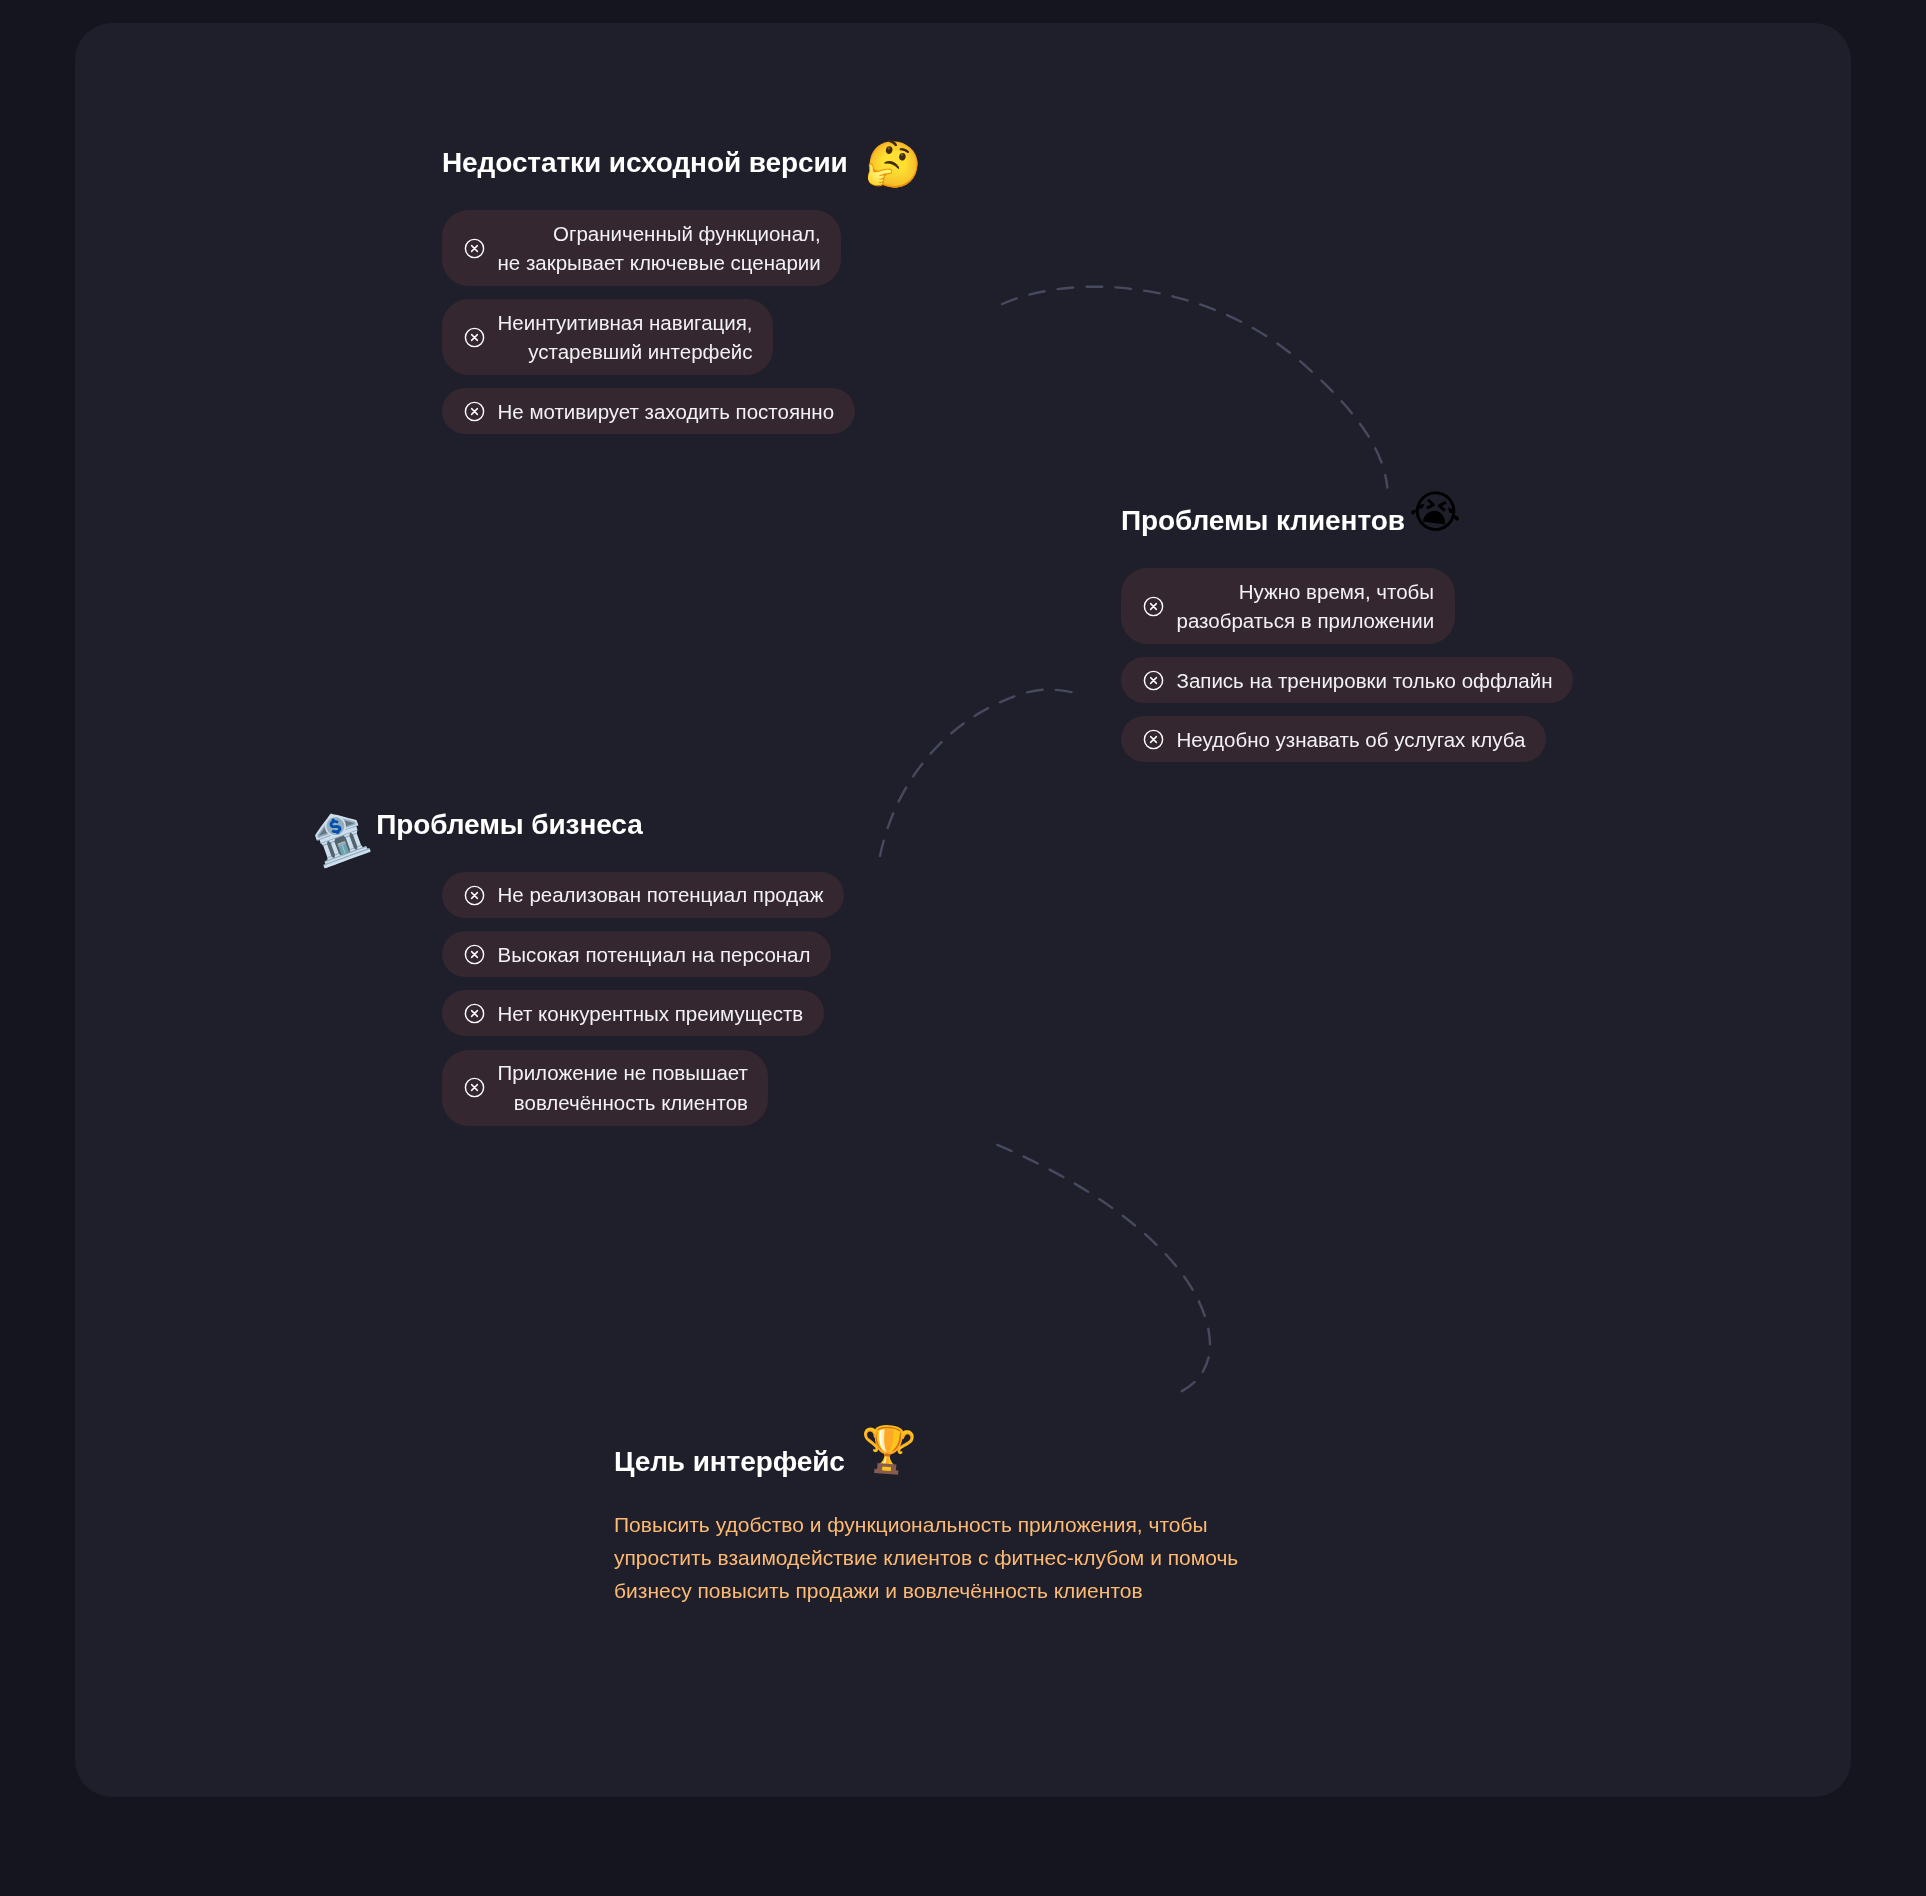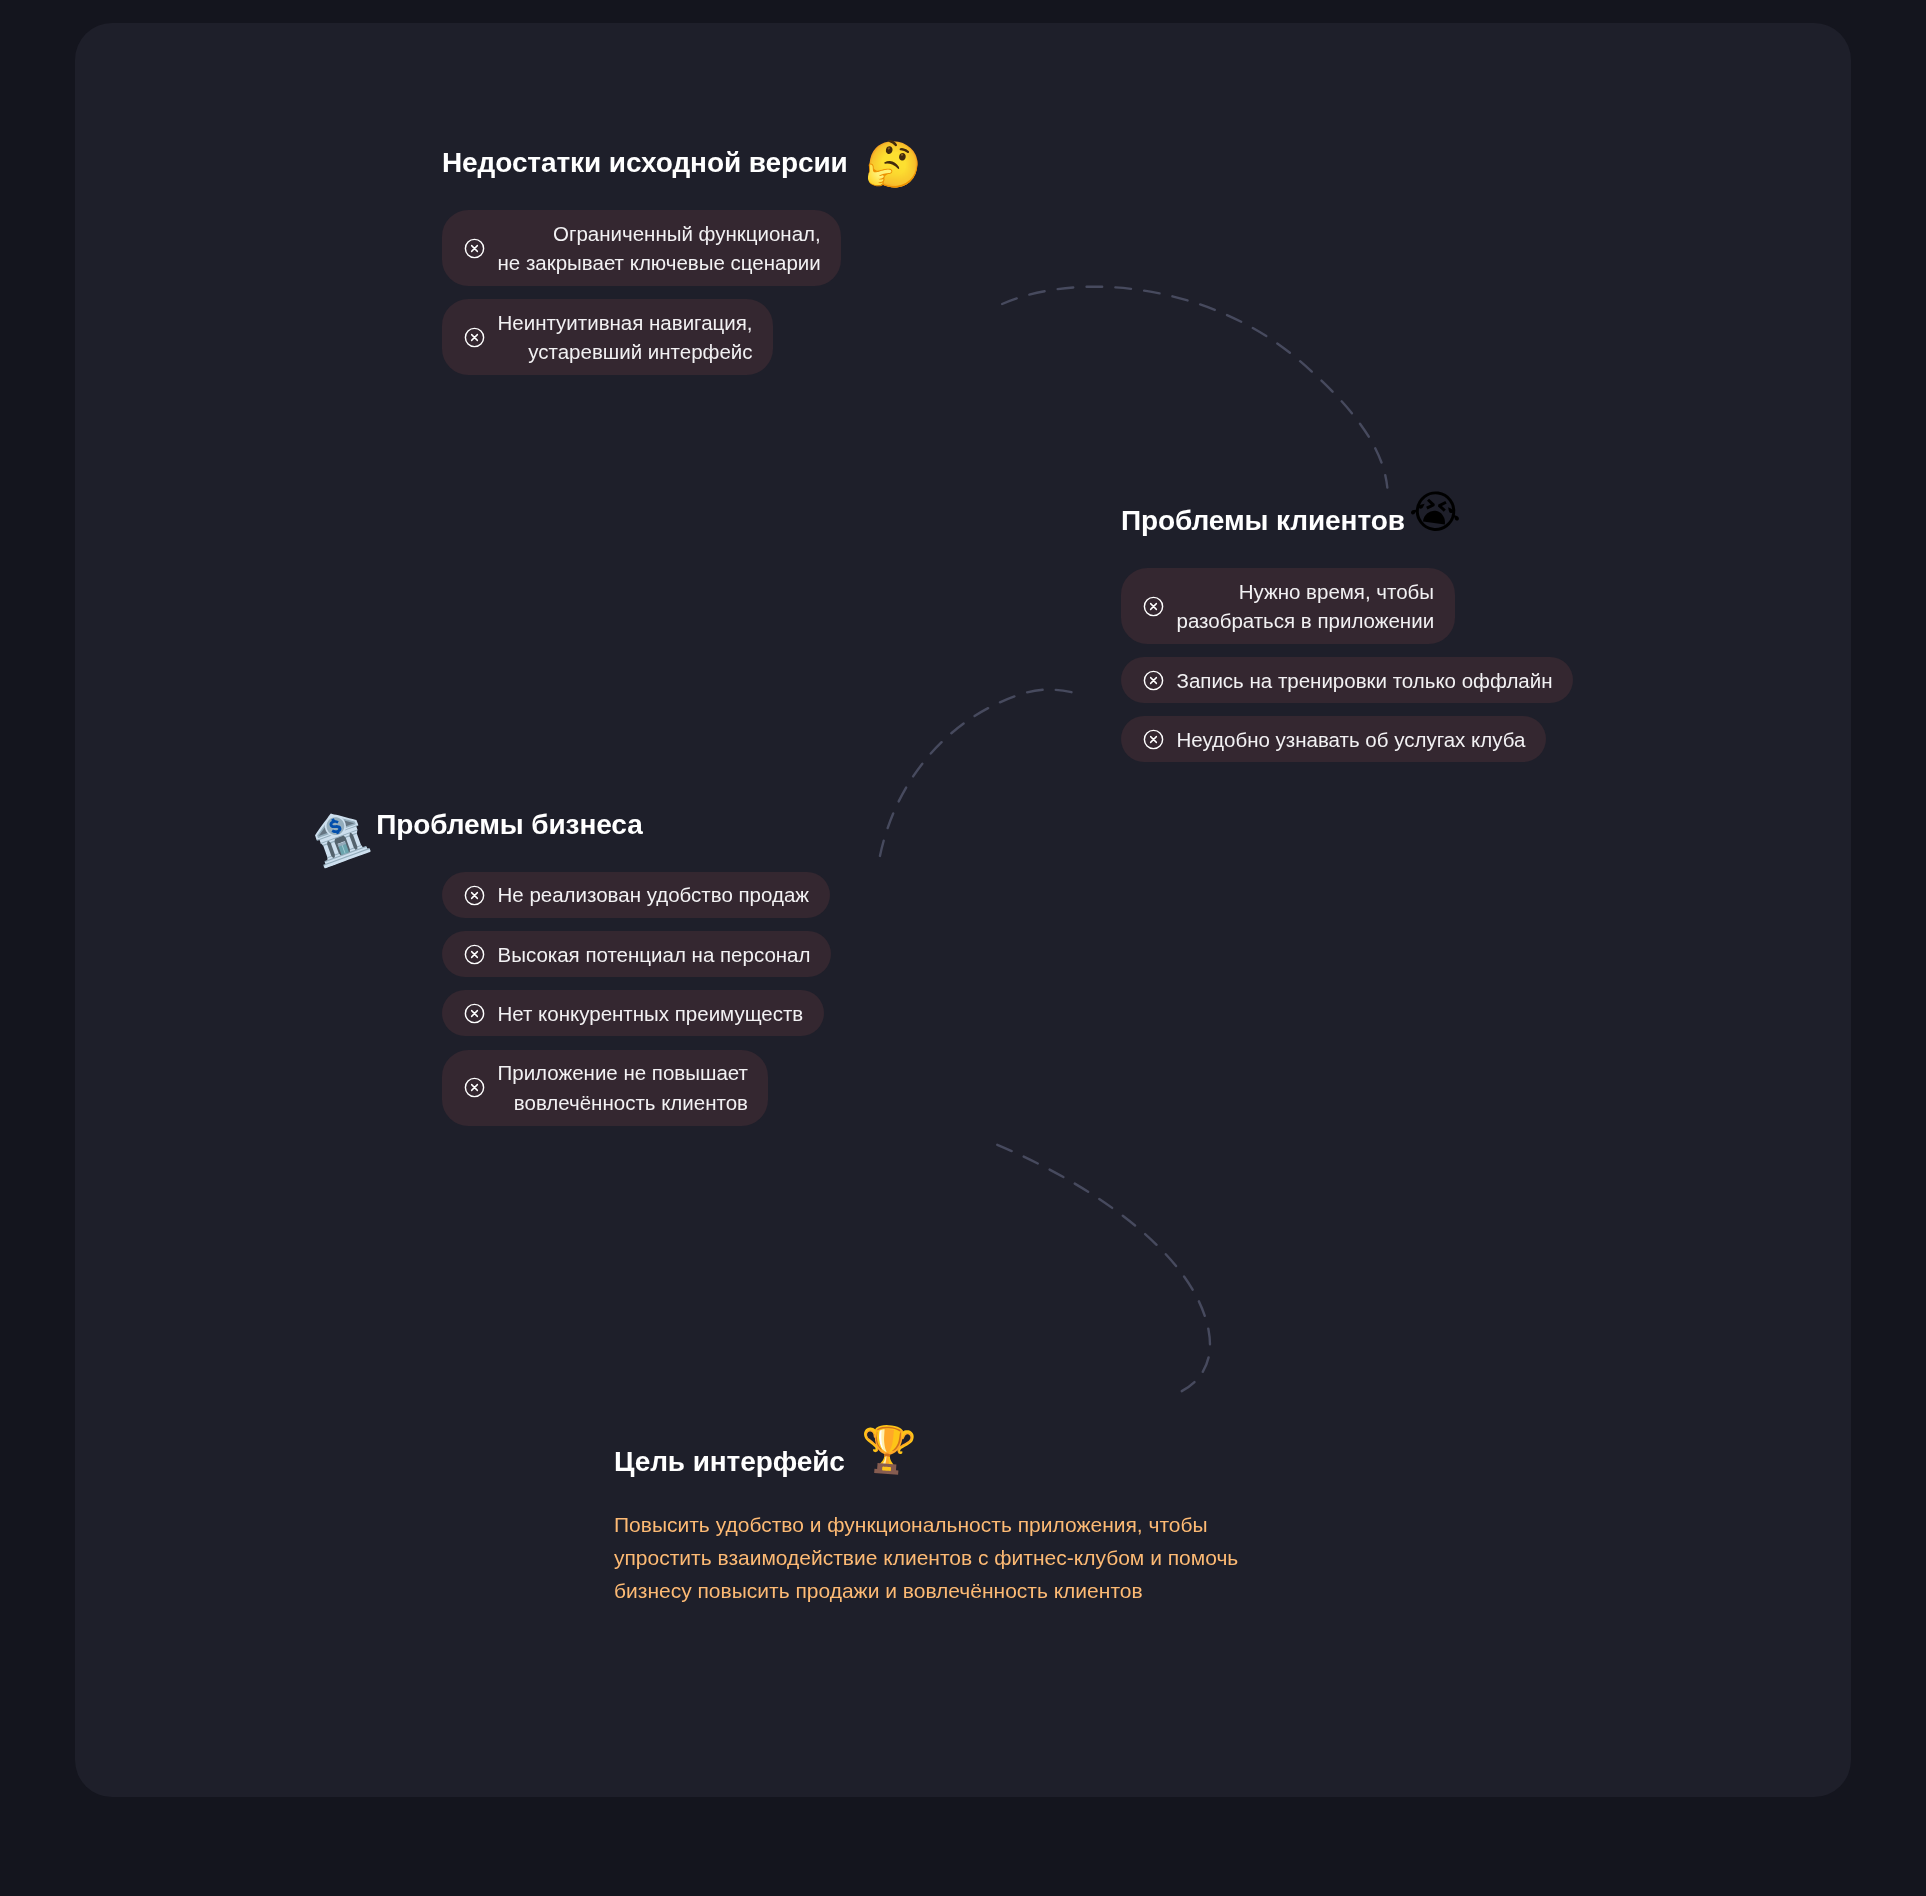--- a/index.html
+++ b/index.html
@@ -141,20 +141,27 @@
 
       <div class="pill two-line">
         <svg class="pill-icon" viewBox="0 0 24 24">
           <circle cx="12" cy="12" r="9.5" fill="none" stroke="#ffffff" stroke-width="1.5"></circle>
           <path d="M9 9 L15 15 M15 9 L9 15" stroke="#ffffff" stroke-width="1.5" stroke-linecap="round"></path>
         </svg>
         <span class="pill-text">Неинтуитивная навигация,
 устаревший интерфейс</span>
       </div>
 
+      <div class="pill">
+        <svg class="pill-icon" viewBox="0 0 24 24">
+          <circle cx="12" cy="12" r="9.5" fill="none" stroke="#ffffff" stroke-width="1.5"></circle>
+          <path d="M9 9 L15 15 M15 9 L9 15" stroke="#ffffff" stroke-width="1.5" stroke-linecap="round"></path>
+        </svg>
+        <span class="pill-text">Не мотивирует заходить постоянно</span>
+      </div>
     </div>
   </div>
 
   <div class="section" style="left:1121px; top:498px;">
 
     <div class="sec-head">
       <span class="sec-title">Проблемы клиентов</span>
       <span class="sec-emoji emoji-cry">😭</span>
     </div>
 
@@ -194,21 +201,21 @@
       <span class="sec-title">Проблемы бизнеса</span>
     </div>
 
     <div class="pills" style="margin-top:25px; margin-left:135px; gap:13.2px;">
 
       <div class="pill">
         <svg class="pill-icon" viewBox="0 0 24 24">
           <circle cx="12" cy="12" r="9.5" fill="none" stroke="#ffffff" stroke-width="1.5"></circle>
           <path d="M9 9 L15 15 M15 9 L9 15" stroke="#ffffff" stroke-width="1.5" stroke-linecap="round"></path>
         </svg>
-        <span class="pill-text">Не реализован удобство продаж</span>
+        <span class="pill-text">Не реализован потенциал продаж</span>
       </div>
 
       <div class="pill">
         <svg class="pill-icon" viewBox="0 0 24 24">
           <circle cx="12" cy="12" r="9.5" fill="none" stroke="#ffffff" stroke-width="1.5"></circle>
           <path d="M9 9 L15 15 M15 9 L9 15" stroke="#ffffff" stroke-width="1.5" stroke-linecap="round"></path>
         </svg>
         <span class="pill-text">Высокая потенциал на персонал</span>
       </div>
 

